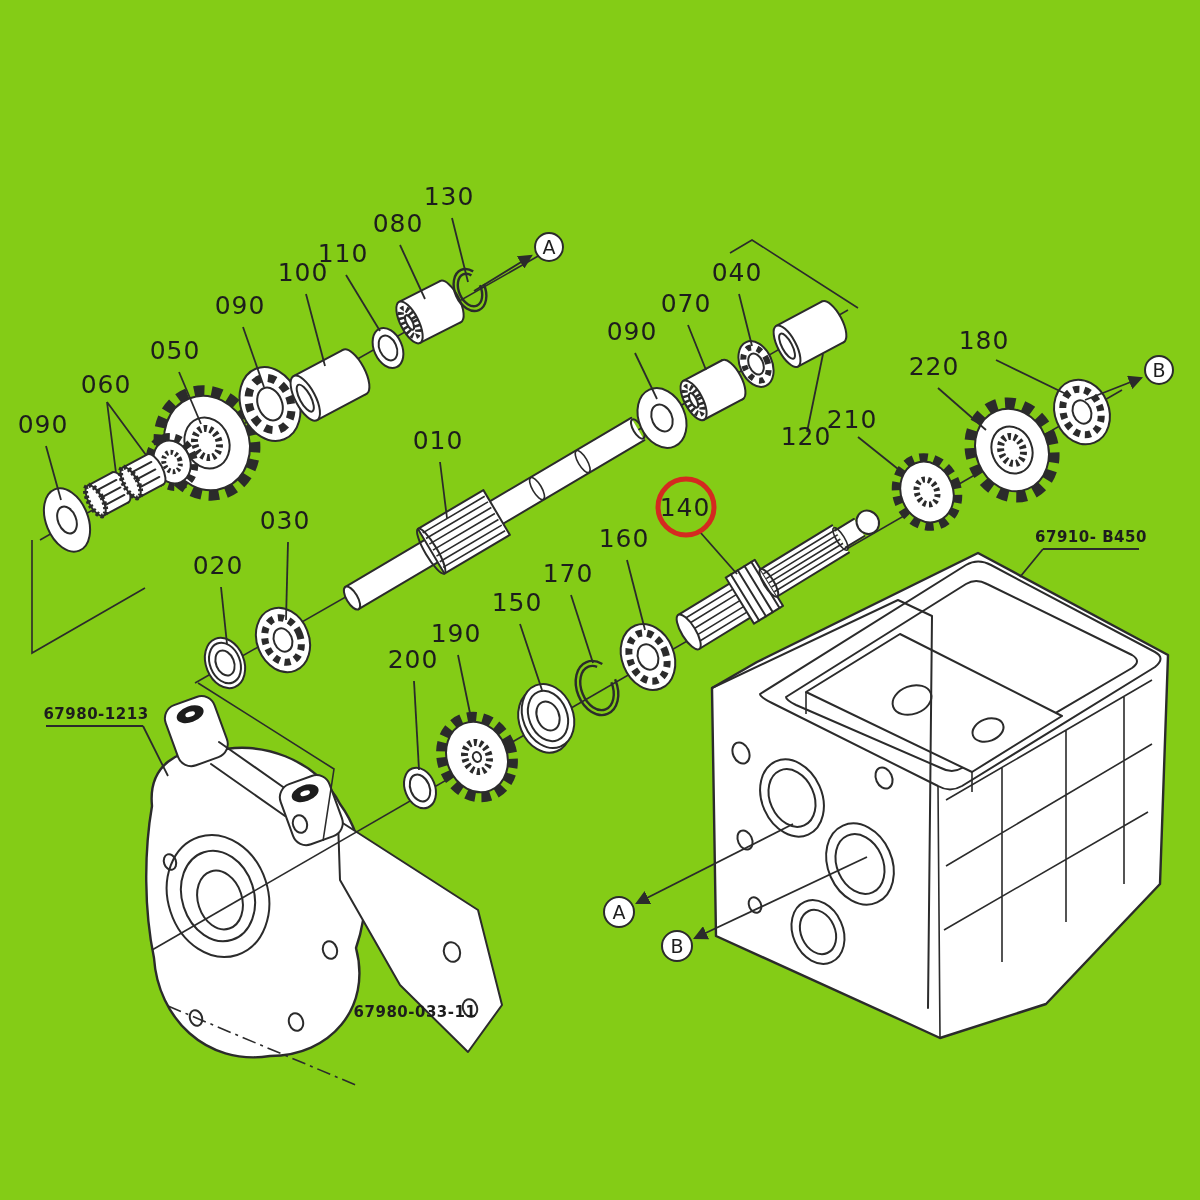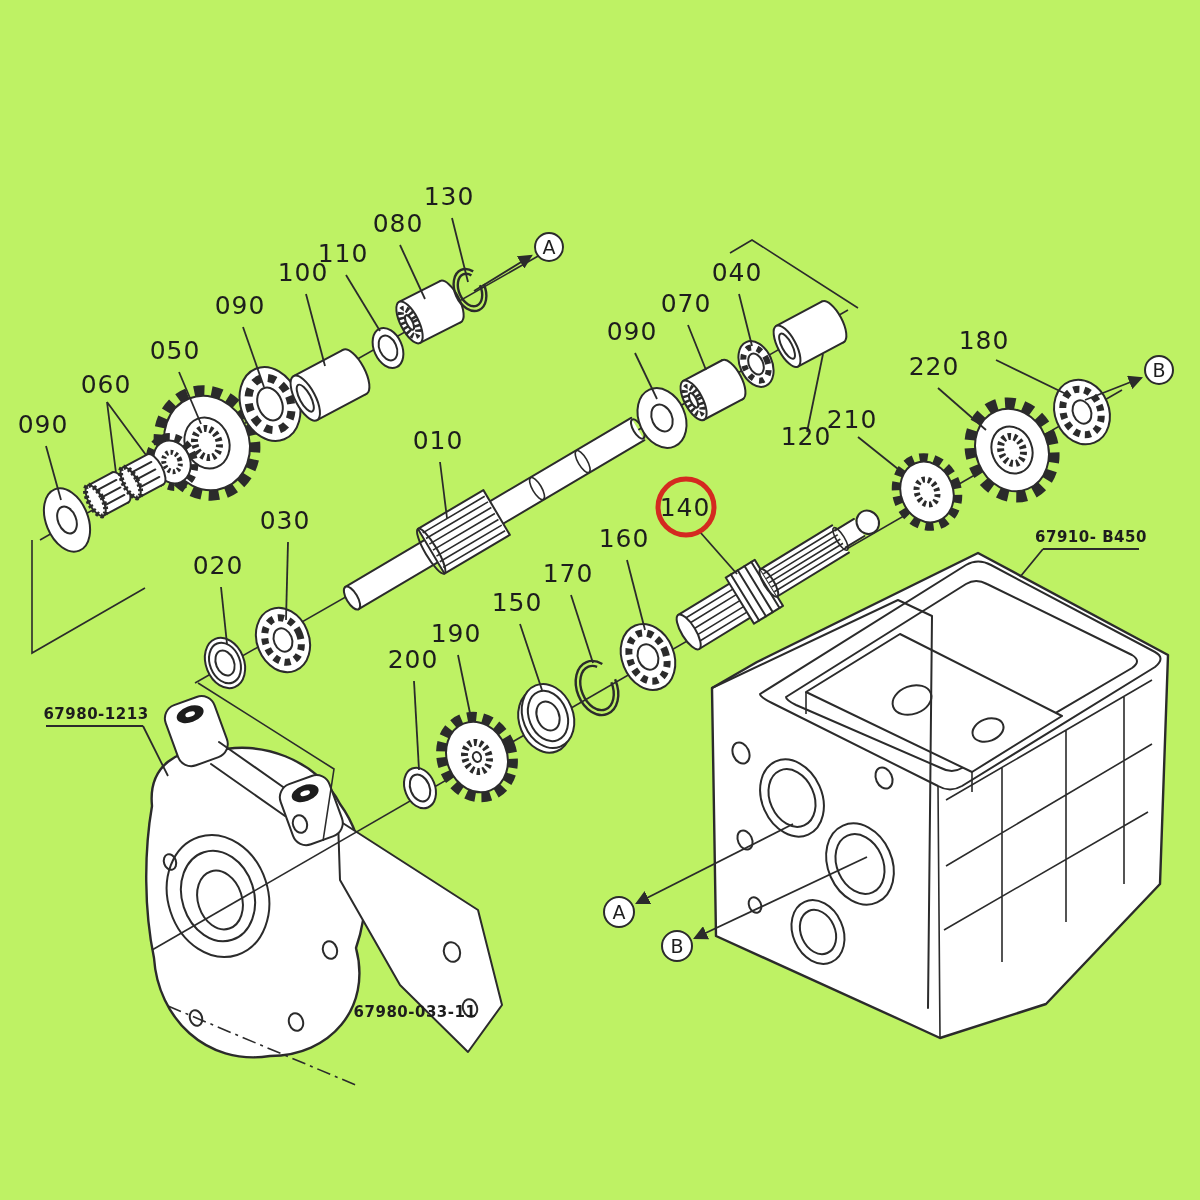--- a/index.html
+++ b/index.html
@@ -1,16 +1,16 @@
 <!DOCTYPE html>
 <html><head>
 <meta charset="utf-8">
 <style>
   html,body{margin:0;padding:0;background:#fff;}
-  #stage{position:relative;width:1200px;height:1200px;background:#bef264;overflow:hidden;}
+  #stage{position:relative;width:1200px;height:1200px;background:#84cc16;overflow:hidden;}
   svg{display:block;}
   svg text{font-family:"DejaVu Sans",sans-serif;fill:#1d1d1d;}
   .pnum{font-size:25px;letter-spacing:1px;}
   .refcode{font-size:15px;font-weight:bold;letter-spacing:0.5px;}
   .mletter{font-size:19px;}
   .ln{stroke:#2b2b2b;stroke-width:2;fill:none;stroke-linecap:round;stroke-linejoin:round;}
   .ln25{stroke:#2b2b2b;stroke-width:2.4;fill:none;stroke-linejoin:round;}
   .thin{stroke:#2b2b2b;stroke-width:1.6;fill:none;}
   .lead{stroke:#2b2b2b;stroke-width:1.8;fill:none;}
   .wf{fill:#ffffff;}

